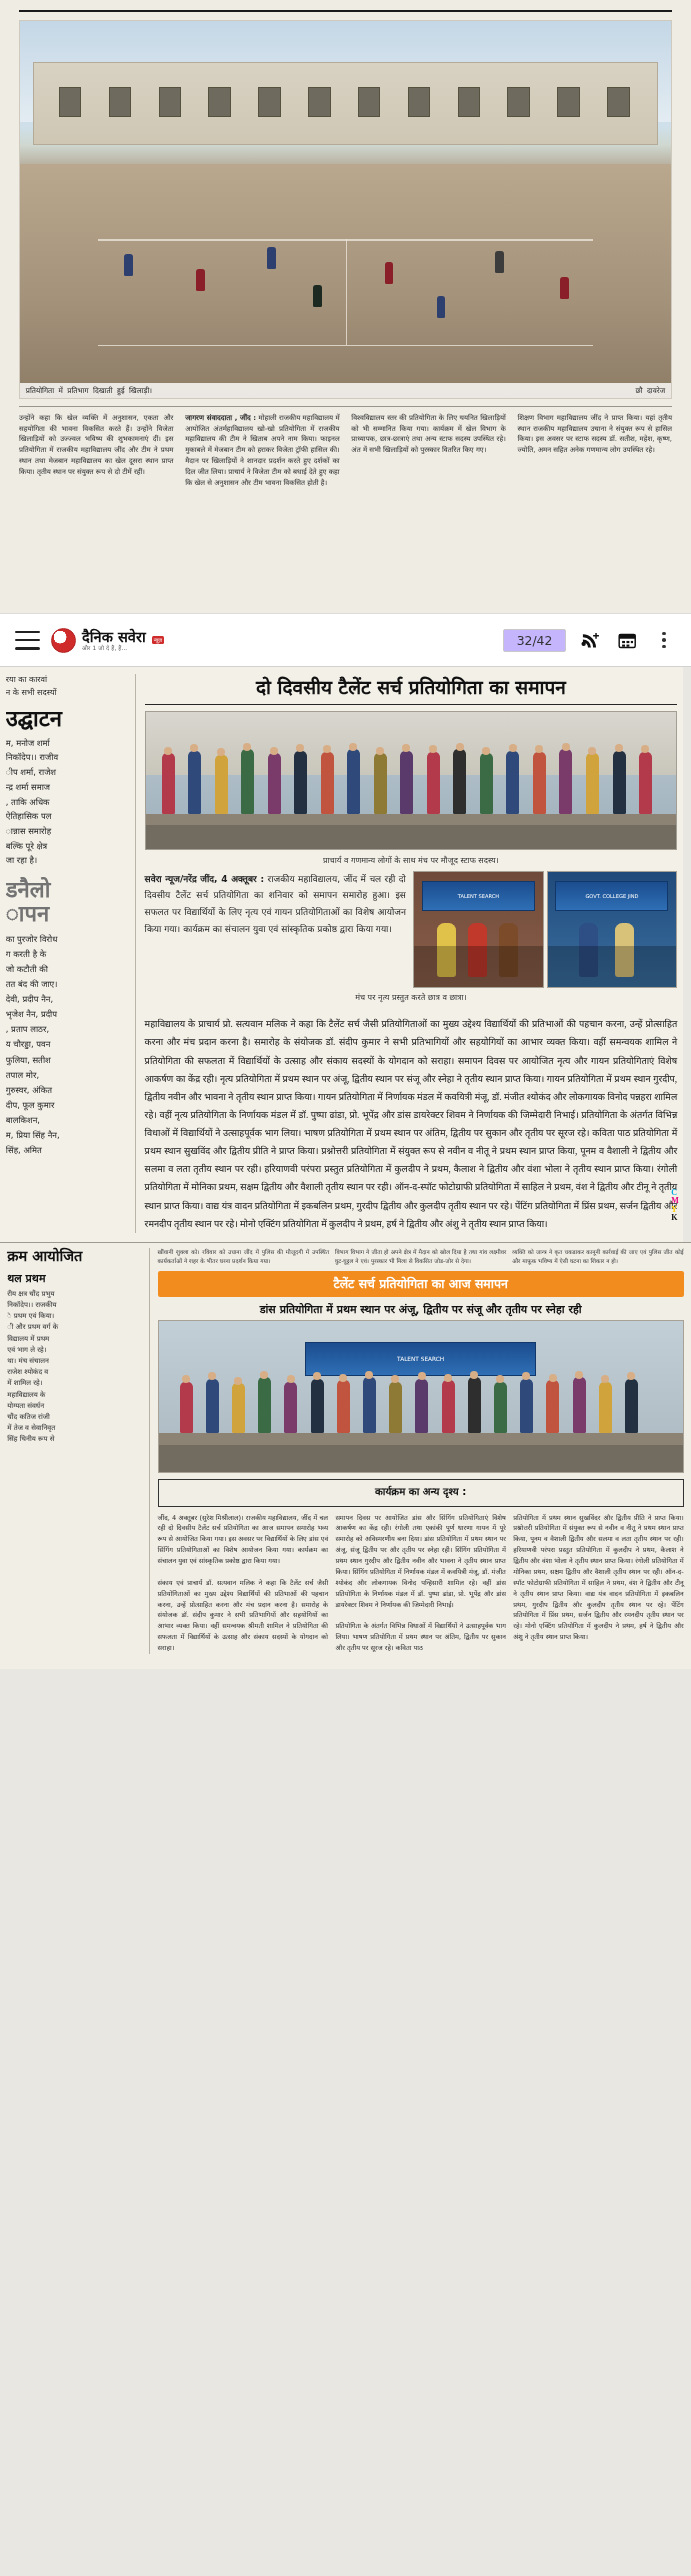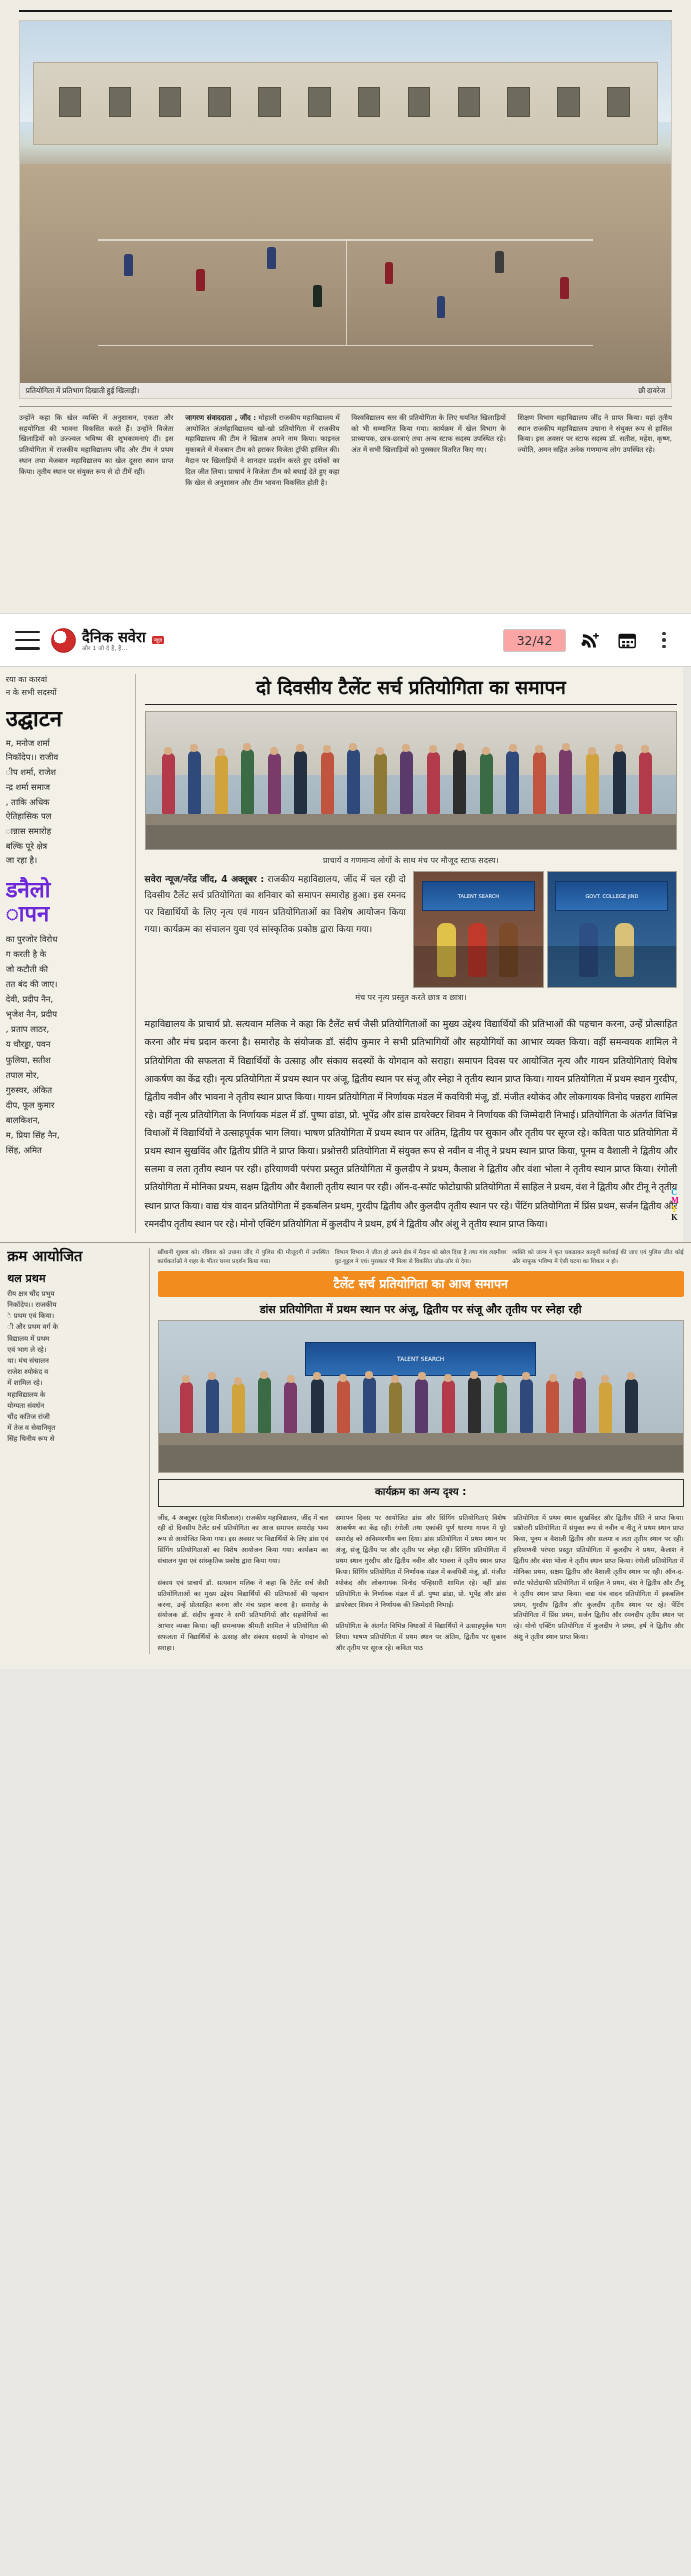--- a/index.html
+++ b/index.html
@@ -68,21 +68,21 @@
   }
   .ph-line { position:absolute; background:#efe9df; opacity:.75; }
   .ph-player {
     position:absolute; width:8.8px; height:22px; border-radius:2.9px 2.9px 1.5px 1.5px;
   }
   .ph-caption-bar {
     position:absolute; left:0; bottom:0; width:100%;
     background:rgba(255,255,255,.82);
     font-size: 7.3px; color:#222; padding:2.2px 5.8px;
     display:flex; justify-content:space-between;
-    font-family:Liberation Serif, serif;
+    font-family:Liberation Mono, monospace;
   }
   .clip-top .cols {
     display: flex;
     gap: 11.7px;
     margin-top: 7.3px;
     border-top: 0.7px solid #9a968c;
     padding-top: 5.8px;
   }
   .clip-top .col {
     flex: 1;
@@ -116,21 +116,21 @@
     border:1.5px solid #b02121;
   }
   .brand-text { line-height:1.05; }
   .brand-title { font-size:14.6px; font-weight:bold; color:#111; }
   .brand-sub { font-size:5.8px; color:#555; letter-spacing:0.1px; }
   .brand-badge { font-size:5.1px; background:#d02b2b; color:#fff; padding:0.7px 2.2px; border-radius:1.5px; display:inline-block; }
   .page-indicator {
     margin-left:auto;
     border:0.7px solid #c9c9c9;
     border-radius:2px;
-    background:#fca5a5;
+    background:#c4b5fd;
     font-size:12.4px;
     color:#333;
     padding:3px 13px;
   }
   .tb-icon { width:25px; height:25px; display:flex; align-items:center; justify-content:center; cursor:pointer; }
   .tb-icon svg { display:block; }
   .kebab { display:flex; flex-direction:column; gap:2.9px; align-items:center; }
   .kebab i { width:3.6px;height:3.6px;border-radius:50%;background:#333;display:block; }
 
   
@@ -158,21 +158,21 @@
   .lc-head {
     font-size: 22px;
     font-weight: bold;
     color: #111;
     line-height: 1.1;
     margin: 7.3px 0 4.4px 0;
   }
   .lc-head-2 {
     font-size: 22px;
     font-weight: bold;
-    color: #6d28d9;
+    color: #737373;
     line-height: 1.08;
     margin: 10.2px 0 5.8px 0;
   }
   .lc-body {
     font-size: 8.4px;
     line-height: 1.75;
     color: #272727;
     text-align: justify;
   }
   .lc-names {
@@ -509,21 +509,21 @@
           <div class="gp-person" style="left:93%; height:45%; background:#b33a4a;">
               <span class="gp-head"></span>
             </div>
           <div class="photo-strip"></div>
         </div>
         <div class="photo-cap">प्राचार्य व गणमान्य लोगों के साथ मंच पर मौजूद स्टाफ सदस्य।</div>
 
         <div class="story-row">
           <div class="story-text">
             <span class="lead">सवेरा न्यूज/नरेंद्र जींद, 4 अक्तूबर :</span>
-            <span>राजकीय महाविद्यालय, जींद में चल रही दो दिवसीय टैलेंट सर्च प्रतियोगिता का शनिवार को समापन समारोह हुआ। इस रमनद पर विद्यार्थियों के लिए नृत्य एवं गायन प्रतियोगिताओं का विशेष आयोजन किया गया। कार्यक्रम का संचालन युवा एवं सांस्कृतिक प्रकोष्ठ द्वारा किया गया।</span>
+            <span>राजकीय महाविद्यालय, जींद में चल रही दो दिवसीय टैलेंट सर्च प्रतियोगिता का शनिवार को समापन समारोह हुआ। इस सफलत पर विद्यार्थियों के लिए नृत्य एवं गायन प्रतियोगिताओं का विशेष आयोजन किया गया। कार्यक्रम का संचालन युवा एवं सांस्कृतिक प्रकोष्ठ द्वारा किया गया।</span>
           </div>
           <div class="dance-photos">
             <div class="dance-row">
               <div class="dance-ph">
                 <div class="banner">TALENT SEARCH</div>
                 <div class="dancer" style="left:18%; background:#e0c24a;"></div>
                 <div class="dancer" style="left:42%; background:#c0392b;"></div>
                 <div class="dancer" style="left:66%; background:#7b4b2a;"></div>
                 <div class="floorlight"></div>
               </div>

